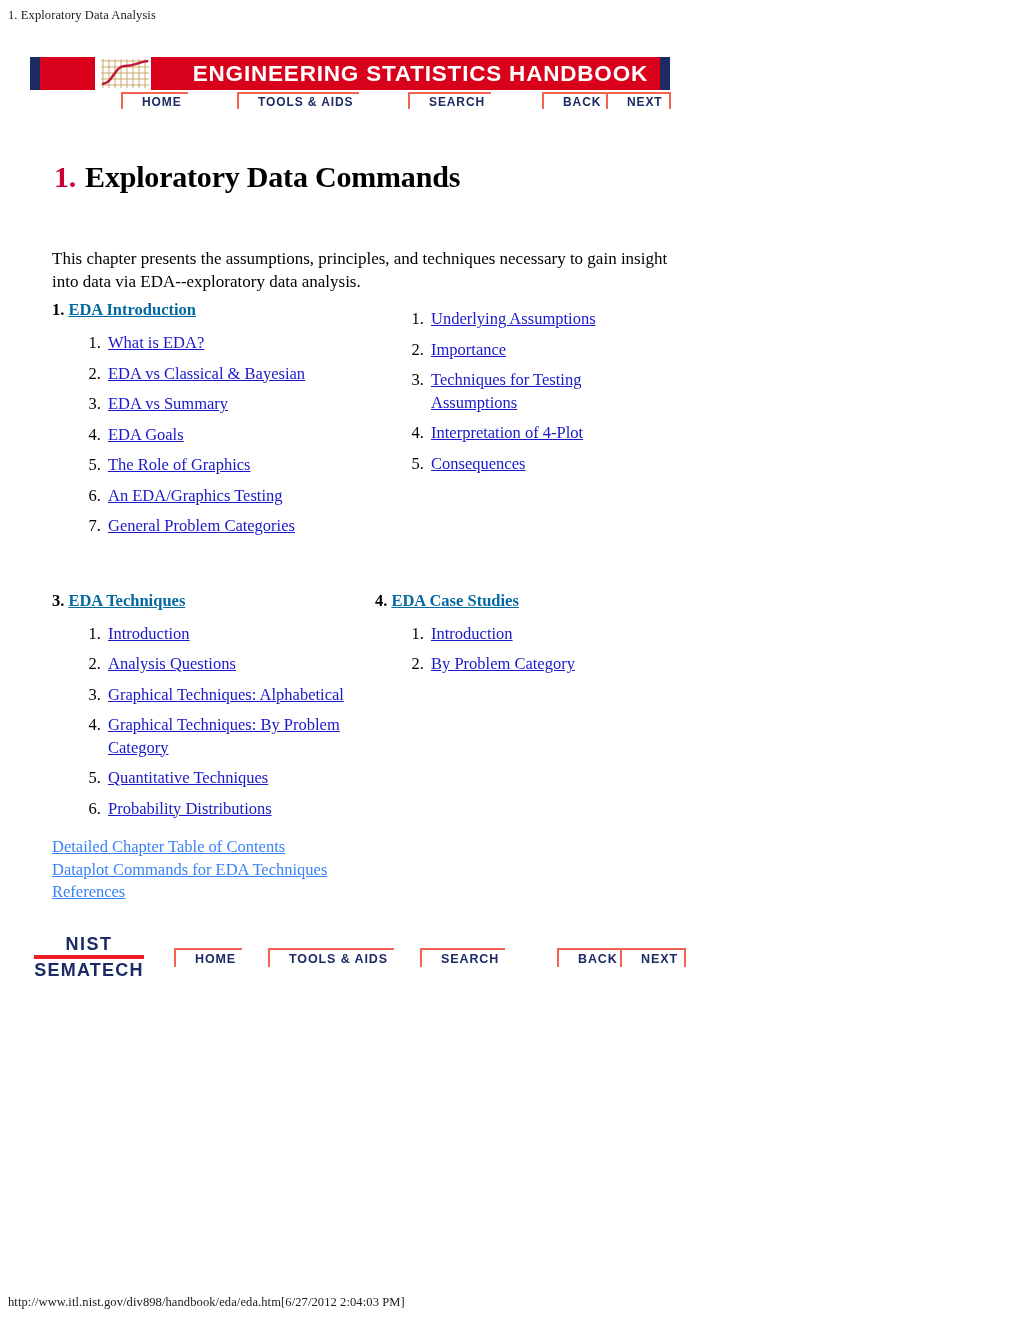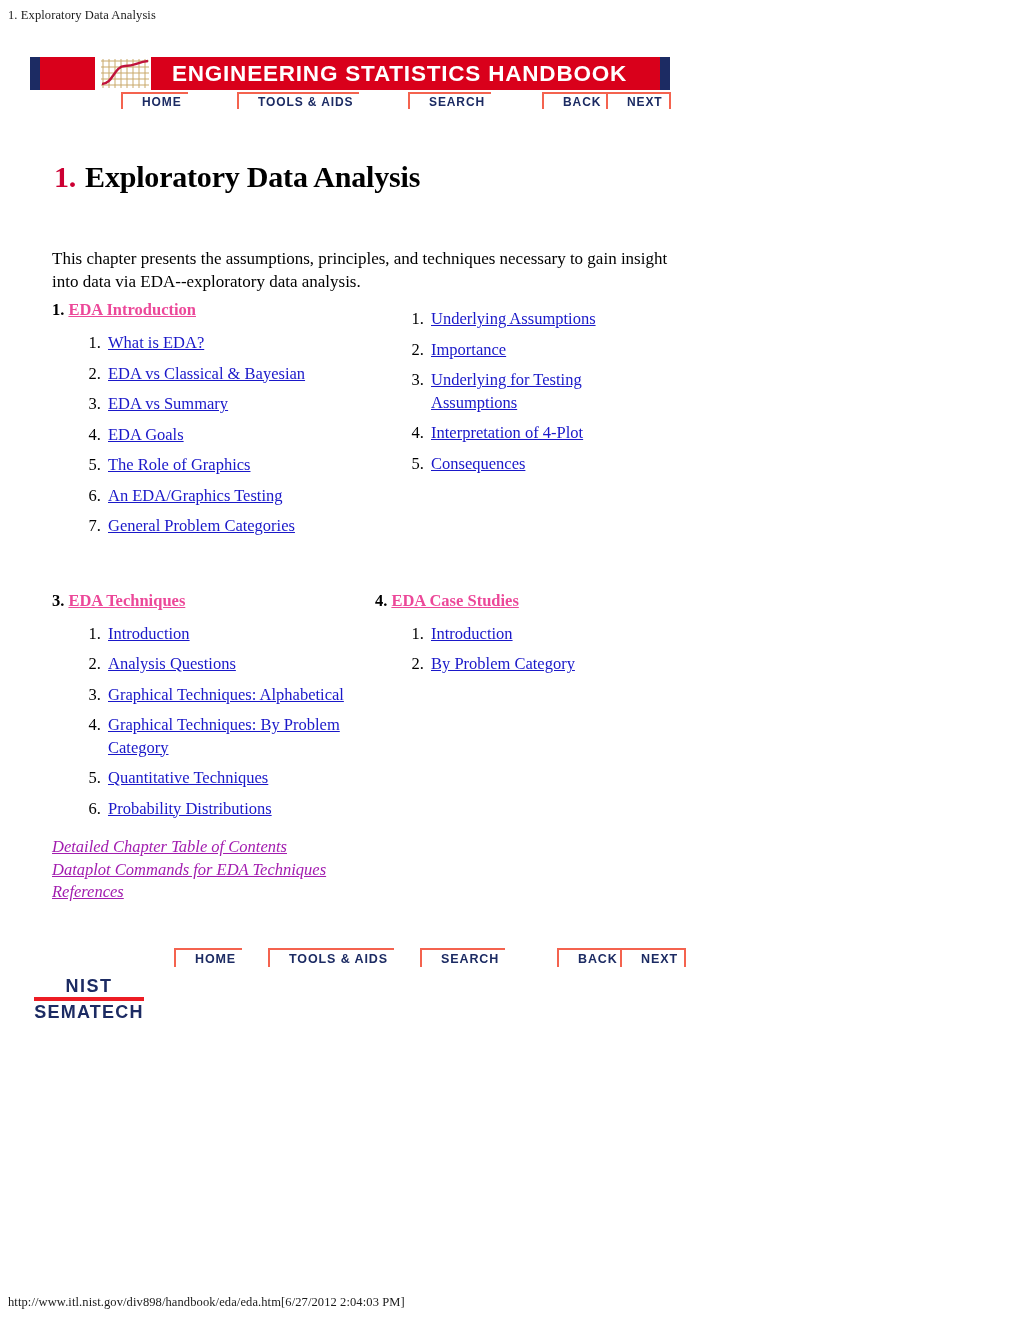--- a/index.html
+++ b/index.html
@@ -64,21 +64,21 @@
     width: 52px;
     position: relative;
     background: #ffffff;
     overflow: hidden;
   }
   .bn-red-b {
     flex: 1;
     background: #d9001b;
     display: flex;
     align-items: center;
-    justify-content: center;
+    justify-content: flex-end;
     padding-right: 12px;
     overflow: hidden;
   }
   .bn-title {
     color: #ffffff;
     font-family: "Liberation Sans", "DejaVu Sans", sans-serif;
     font-weight: bold;
     font-size: 22.5px;
     letter-spacing: 0.8px;
     white-space: nowrap;
@@ -170,21 +170,21 @@
     font-size: 16.5px;
     font-weight: bold;
     white-space: nowrap;
     margin: 0 0 12px 0;
   }
   .sec-head .snum {
     color: #000000;
     margin-right: 4px;
   }
   .sec-head a {
-    color: #ec4899;
+    color: #0369a1;
     text-decoration: underline;
   }
 
   ol.sub {
     margin: 0;
     padding-left: 45px;
     font-size: 16.5px;
     line-height: 22.5px;
   }
   ol.sub li {
@@ -198,44 +198,42 @@
 
   
   .extra-links {
     position: absolute;
     left: 52px;
     top: 836px;
     font-size: 16.5px;
     line-height: 22.5px;
   }
   .extra-links a {
-    color: #a21caf;
+    color: #3b82f6;
     text-decoration: underline;
     display: block;
-    font-style: italic;
   }
 
   
   .footer-nav {
     position: absolute;
     left: 30px;
     top: 934px;
     width: 660px;
     height: 50px;
   }
   .nist-logo {
     position: absolute;
     left: 4px;
     top: 0;
     width: 110px;
     text-align: center;
     font-family: "Liberation Sans", "DejaVu Sans", sans-serif;
     font-weight: bold;
     color: #1c2b63;
-    margin-top: 42px;
   }
   .nist-logo .l1 {
     font-size: 18px;
     letter-spacing: 1.5px;
     line-height: 20px;
   }
   .nist-logo .bar {
     height: 3.5px;
     background: #ed1c24;
     margin: 1px 0 1px 0;
@@ -302,21 +300,21 @@
     <div class="navbtn" style="left:512px;">
       <span>BACK</span>
     </div>
     <div class="navbtn with-right" style="left:576px;">
       <span>NEXT</span>
     </div>
   </div>
 </div>
 
 <h1 class="page-title">
-  <span class="num">1.</span><span>Exploratory Data Analysis</span>
+  <span class="num">1.</span><span>Exploratory Data Commands</span>
 </h1>
 
 <p class="intro">This chapter presents the assumptions, principles, and techniques necessary to gain insight into data via EDA--exploratory data analysis.</p>
 
 <div class="grid">
 
   <div class="grid-row">
     <div class="col">
       <div class="sec-head">
         <span class="snum">1.</span><a href="#">EDA Introduction</a>
@@ -329,21 +327,21 @@
         <li><a href="#">The Role of Graphics</a></li>
         <li><a href="#">An EDA/Graphics Testing </a></li>
         <li><a href="#">General Problem Categories</a></li>
       </ol>
     </div>
 
     <div class="col right">
       <ol class="sub">
         <li><a href="#">Underlying Assumptions</a></li>
         <li><a href="#">Importance</a></li>
-        <li><a href="#">Underlying for Testing Assumptions</a></li>
+        <li><a href="#">Techniques for Testing Assumptions</a></li>
         <li><a href="#">Interpretation of 4-Plot</a></li>
         <li><a href="#">Consequences</a></li>
       </ol>
     </div>
   </div>
 
   <div class="grid-row second">
     <div class="col">
       <div class="sec-head">
         <span class="snum">3.</span><a href="#">EDA Techniques </a>

